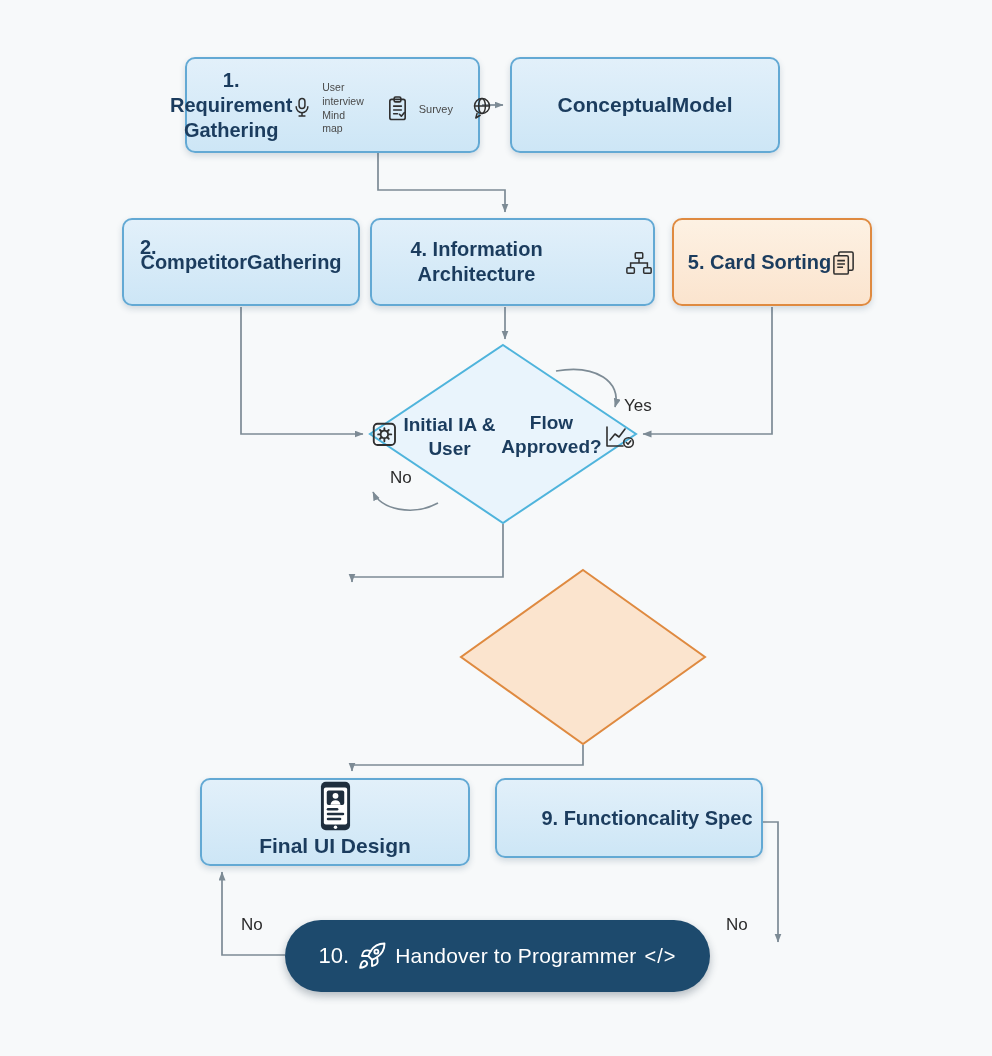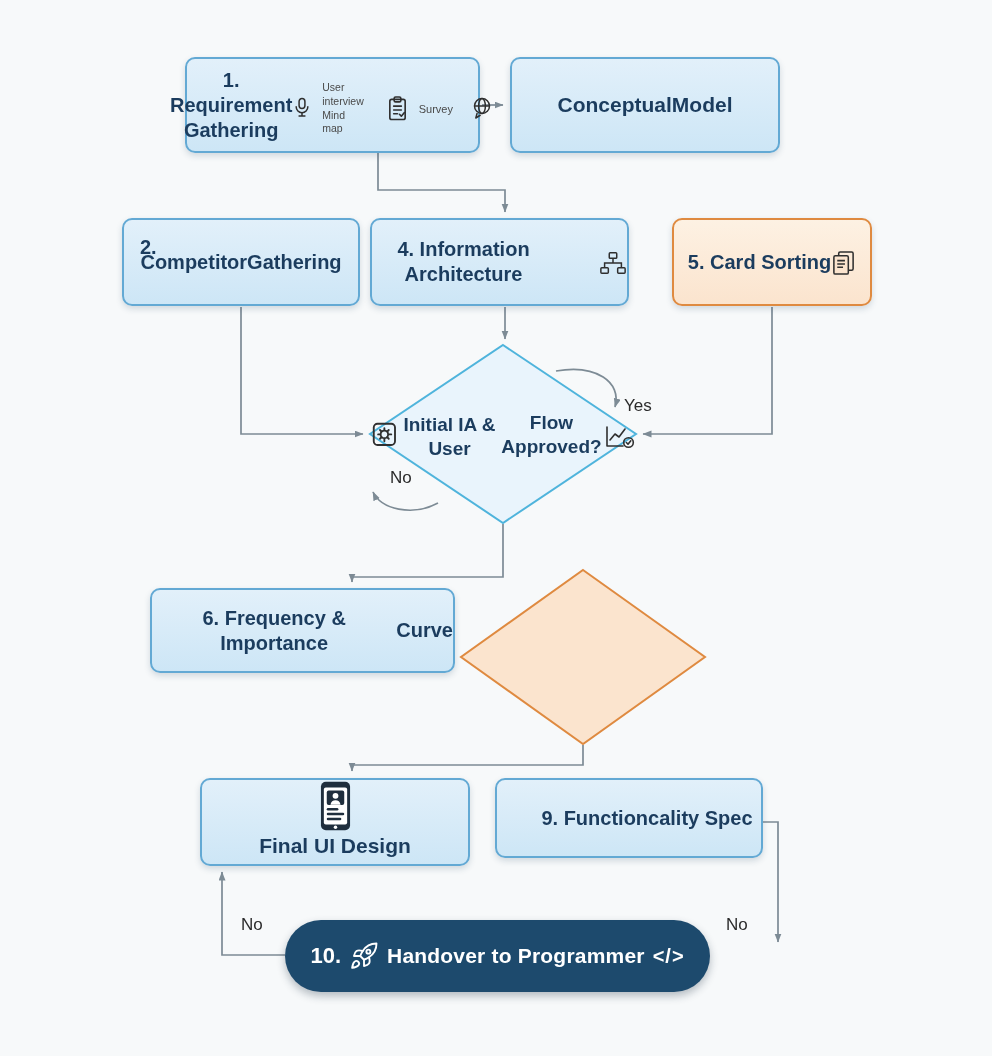--- a/index.html
+++ b/index.html
@@ -35,21 +35,21 @@
   .icon-row{display:flex;align-items:center;justify-content:center;gap:10px;margin-top:7px;}
   .mini-caption{font-size:10.5px;line-height:1.3;font-weight:400;color:var(--subtext,#4a4a4a);text-align:left;}
   .survey-caption{font-size:11px;font-weight:400;color:var(--subtext,#4a4a4a);}
   .num-badge{position:absolute;left:16px;top:16px;font-size:20px;font-weight:bold;}
   .flow-label{position:absolute;font-size:17px;font-weight:500;color:var(--label-text,#2b2b2b);}
   .pill{
     position:absolute;box-sizing:border-box;border-radius:40px;
     background:var(--pill-bg,#1d4a6d);color:var(--pill-text,#ffffff);
     display:flex;align-items:center;justify-content:center;gap:8px;
     box-shadow:0 4px 8px rgba(20,40,60,.3);
-    font-weight:bold;
+    font-weight:normal;
     text-align:right;
   }
   .pill-num{font-size:22px;}
   .pill-title{font-size:21px;letter-spacing:.2px;}
   .pill-code{font-size:20px;letter-spacing:1px;}
   .hbox{flex-direction:row;}
 </style>
 </head>
 <body>
 
@@ -114,21 +114,21 @@
     <div class="t21">Conceptual</div>
     <div class="t21">Model</div>
   </div>
 
   <div class="box" style="left:122px;top:218px;width:238px;height:88px;">
     <span class="num-badge">2.</span>
     <div class="t20">Competitor</div>
     <div class="t20">Gathering</div>
   </div>
 
-  <div class="box" style="left:370px;top:218px;width:259px;height:88px;gap:44px;">
+  <div class="box" style="left:370px;top:218px;width:285px;height:88px;gap:44px;">
     <div class="t20">4. Information Architecture</div>
     <span class="icon" style="margin-top:3px;">
       <svg width="28" height="25" viewBox="0 0 30 26" fill="none" stroke="currentColor" stroke-width="1.6">
         <rect x="11" y="1.5" width="8" height="6" rx="1"></rect>
         <rect x="2" y="17.5" width="8" height="6" rx="1"></rect>
         <rect x="20" y="17.5" width="8" height="6" rx="1"></rect>
         <path d="M15 7.5v5M6 17.5v-5h18v5M15 12.5v0"></path>
       </svg>
     </span>
   </div>
@@ -160,24 +160,20 @@
         <path d="M6 16l5-6 4 3 6-8"></path>
         <circle cx="24.5" cy="18.5" r="4.8"></circle>
         <path d="M22.4 18.5l1.6 1.7 2.8-3.4"></path>
       </svg>
     </span>
   </div>
 
   <div class="flow-label" style="left:624px;top:396px;">Yes</div>
   <div class="flow-label" style="left:390px;top:468px;">No</div>
 
-  <div class="box" style="left:150px;top:588px;width:305px;height:85px;">
-    <div class="t20">6. Frequency &amp; Importance</div>
-    <div class="t20">Curve</div>
-  </div>
 
 
   <div class="box hbox" style="left:200px;top:778px;width:270px;height:88px;flex-direction:column;padding:0 14px;">
     <span class="icon">
       <svg width="33" height="52" viewBox="0 0 34 52">
         <rect x="2" y="1" width="30" height="50" rx="5" fill="#1f2e3d"></rect>
         <rect x="5" y="7" width="24" height="38" rx="2" fill="#ffffff"></rect>
         <rect x="8" y="10" width="18" height="15" rx="2" fill="#1f2e3d"></rect>
         <circle cx="17" cy="15.5" r="3" fill="#ffffff"></circle>
         <path d="M11.8 24.8c.4-3.2 2.6-4.6 5.2-4.6s4.8 1.4 5.2 4.6z" fill="#ffffff"></path>

